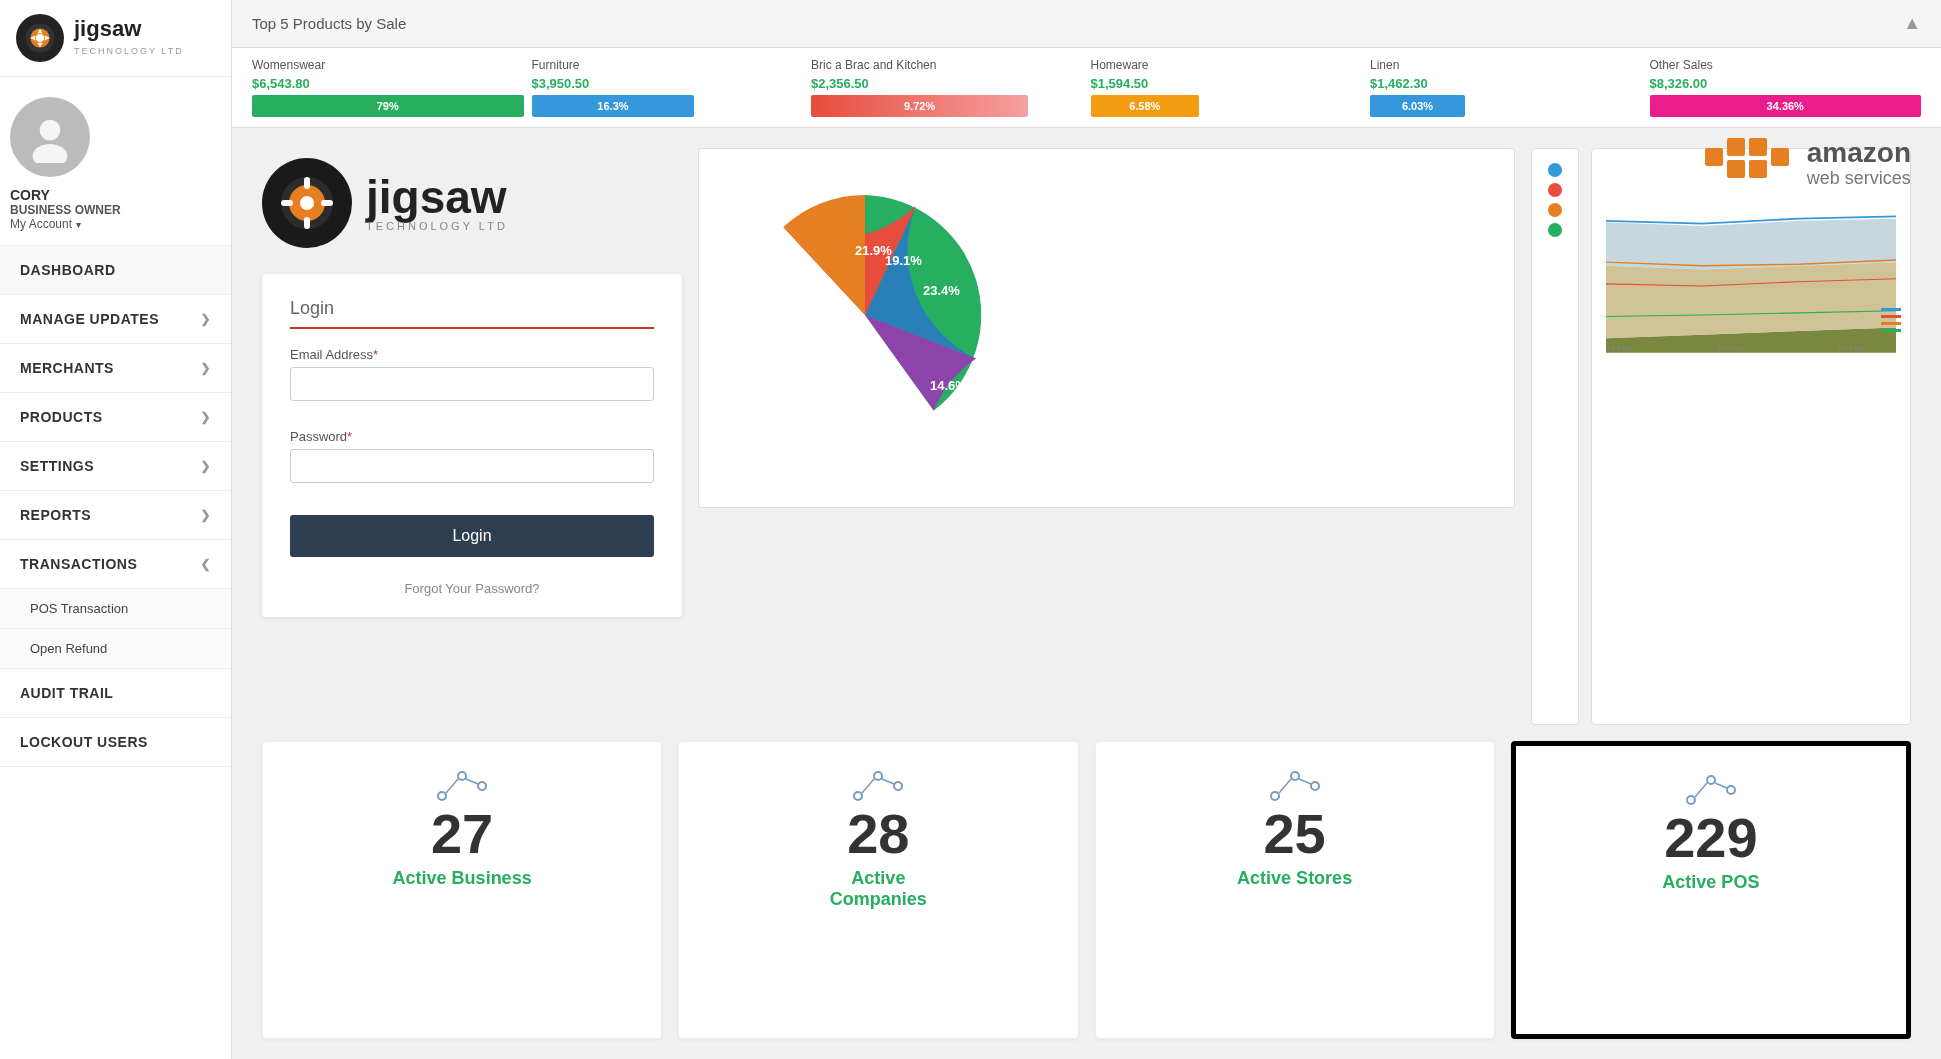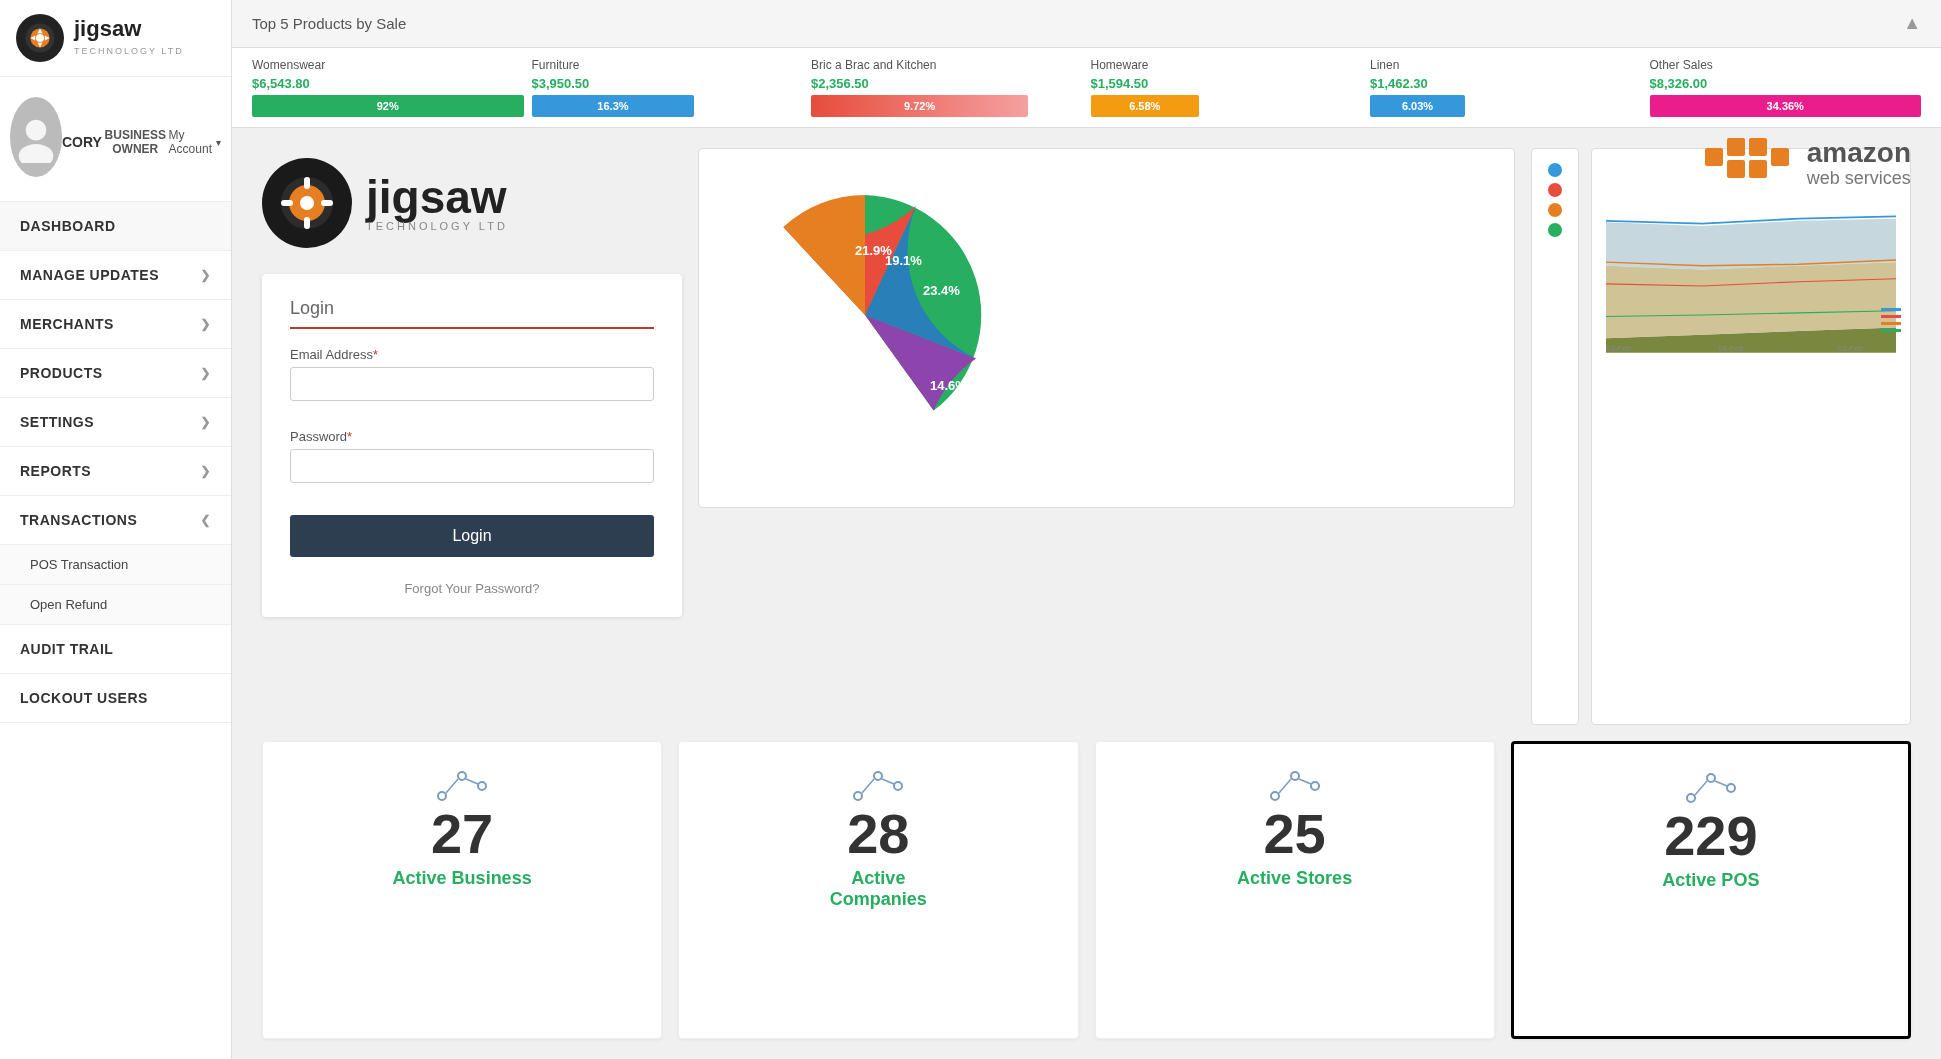--- a/index.html
+++ b/index.html
@@ -26,21 +26,21 @@
       background: #222;
       border-radius: 50%;
       display: flex; align-items: center; justify-content: center;
       margin-right: 10px;
       flex-shrink: 0;
     }
     .sidebar-logo-icon svg { width: 32px; height: 32px; }
     .sidebar-logo-text { font-size: 22px; font-weight: bold; color: #222; line-height: 1; }
 
     .sidebar-profile {
-      display: flex; flex-direction: row; align-items: center;
+      display: flex; flex-direction: column; align-items: flex-start;
       padding: 20px 10px 14px;
       border-bottom: 1px solid #eee;
     }
     .avatar-circle {
       width: 80px; height: 80px; border-radius: 50%;
       background: #bbb;
       display: flex; align-items: center; justify-content: center;
       margin-bottom: 10px;
     }
     .avatar-circle svg { width: 52px; height: 52px; fill: #fff; }
@@ -207,21 +207,21 @@
   <div class="topbar">
     <span class="topbar-title">Top 5 Products by Sale</span>
     <span class="topbar-icon">▲</span>
   </div>
 
   <div class="products-bar">
 
     <div class="product-col">
       <span class="product-name">Womenswear</span>
       <span class="product-value" style="color:#27ae60">$6,543.80</span>
-      <div class="product-bar" style="background:#27ae60; width:100%">92%</div>
+      <div class="product-bar" style="background:#27ae60; width:100%">79%</div>
     </div>
     <div class="product-col">
       <span class="product-name">Furniture</span>
       <span class="product-value" style="color:#27ae60">$3,950.50</span>
       <div class="product-bar" style="background:#3498db; width:60%">16.3%</div>
     </div>
     <div class="product-col">
       <span class="product-name">Bric a Brac and Kitchen</span>
       <span class="product-value" style="color:#27ae60">$2,356.50</span>
       <div class="product-bar" style="background:linear-gradient(to right,#e74c3c,#f5a0a0); width:80%">9.72%</div>
@@ -418,21 +418,21 @@
           <circle cx="10" cy="30" r="4" fill="none" stroke="#7a9cbf" stroke-width="2"></circle>
           <circle cx="30" cy="10" r="4" fill="none" stroke="#7a9cbf" stroke-width="2"></circle>
           <circle cx="50" cy="20" r="4" fill="none" stroke="#7a9cbf" stroke-width="2"></circle>
           <line x1="14" y1="27" x2="26" y2="13" stroke="#7a9cbf" stroke-width="1.5"></line>
           <line x1="34" y1="13" x2="46" y2="18" stroke="#7a9cbf" stroke-width="1.5"></line>
         </svg>
         <div style="font-size:56px;font-weight:bold;color:#333;line-height:1;margin-bottom:6px;">25</div>
         <div style="font-size:18px;font-weight:bold;color:#27ae60;text-align:center;">Active Stores</div>
       </div>
 
-      <div style="background:#fff;border-radius:4px;border:3px solid #000000;padding:24px 16px 20px;display:flex;flex-direction:column;align-items:center;box-shadow:0 1px 3px rgba(0,0,0,0.06);">
+      <div style="background:#fff;border-radius:4px;border:5px solid #000000;padding:24px 16px 20px;display:flex;flex-direction:column;align-items:center;box-shadow:0 1px 3px rgba(0,0,0,0.06);">
         <svg width="60" height="40" viewBox="0 0 60 40">
           <circle cx="10" cy="30" r="4" fill="none" stroke="#7a9cbf" stroke-width="2"></circle>
           <circle cx="30" cy="10" r="4" fill="none" stroke="#7a9cbf" stroke-width="2"></circle>
           <circle cx="50" cy="20" r="4" fill="none" stroke="#7a9cbf" stroke-width="2"></circle>
           <line x1="14" y1="27" x2="26" y2="13" stroke="#7a9cbf" stroke-width="1.5"></line>
           <line x1="34" y1="13" x2="46" y2="18" stroke="#7a9cbf" stroke-width="1.5"></line>
         </svg>
         <div style="font-size:56px;font-weight:bold;color:#333;line-height:1;margin-bottom:6px;">229</div>
         <div style="font-size:18px;font-weight:bold;color:#27ae60;text-align:center;">Active POS</div>
       </div>

